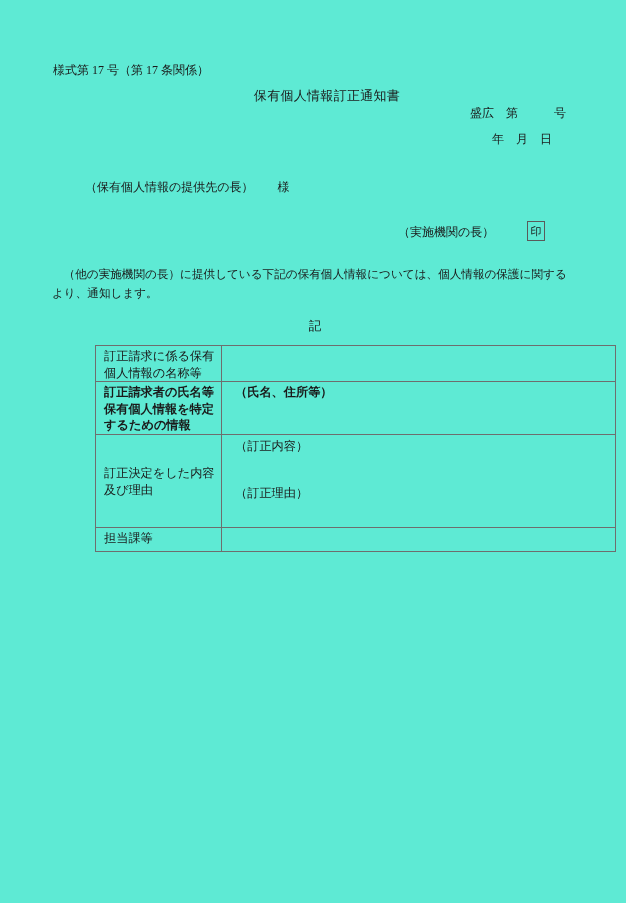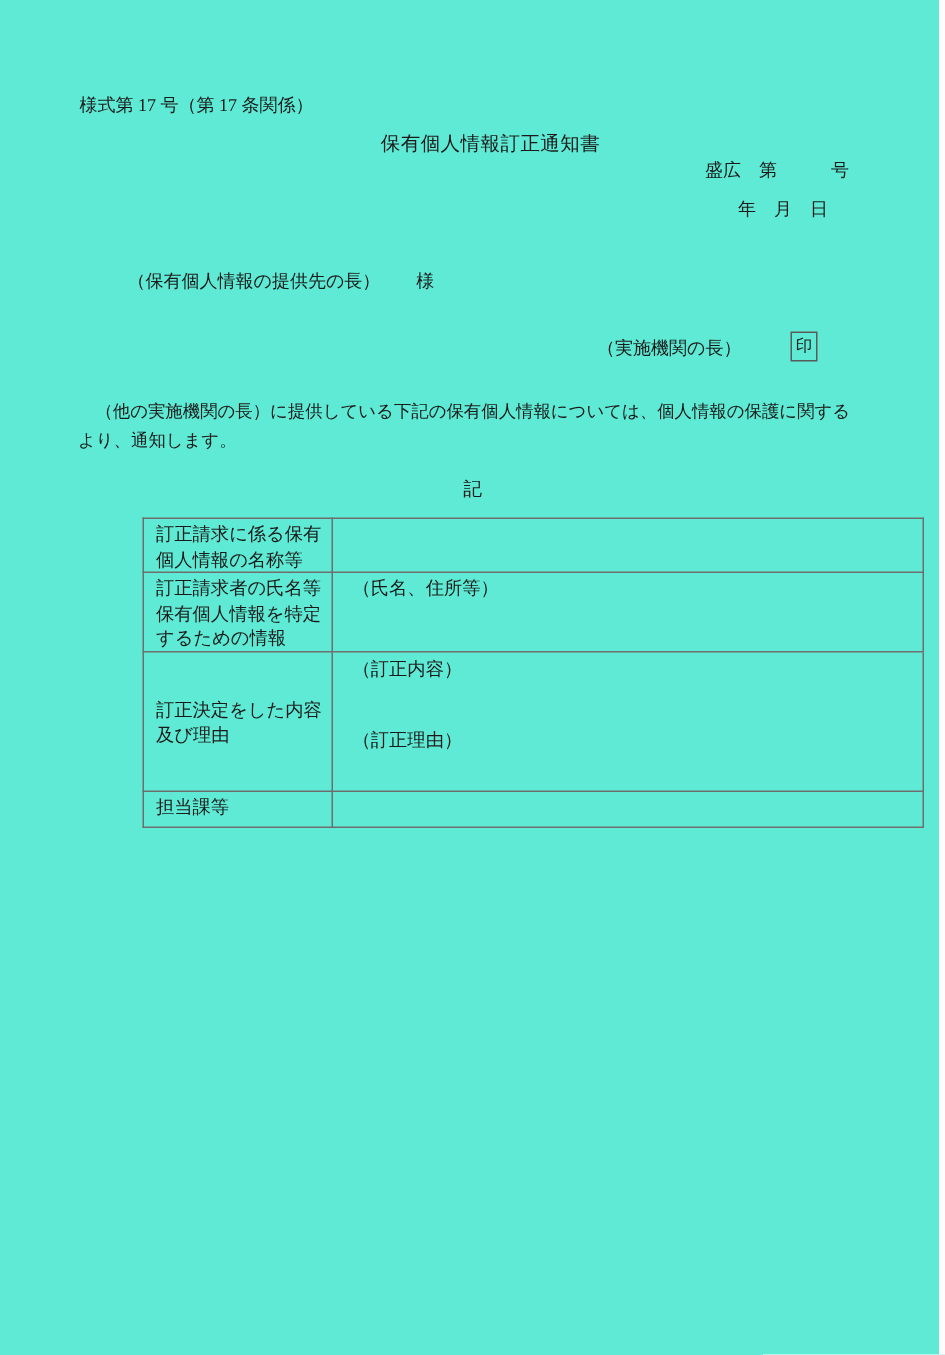--- a/index.html
+++ b/index.html
@@ -81,21 +81,21 @@
   }
   .notice-table td {
     border: 1px solid #6e6e6e;
     font-size: 12.2px;
     line-height: 16.5px;
     vertical-align: top;
     padding: 2px 4px 0 8px;
   }
   .notice-table td.value-cell { padding-left: 13px; }
   .notice-table tr.r1 { height: 35px; }
-  .notice-table tr.r2 { height: 49px; }
+  .notice-table tr.r2 { height: 49px; font-weight: bold; }
   .notice-table tr.r3 { height: 25px; }
   .notice-table tr.r4 { height: 93px; }
   .notice-table tr.r5 { height: 24px; }
   .notice-table td.middle { vertical-align: middle; }
   .value-top { margin-top: 1px; }
   .value-bottom { margin-top: 31px; }
   .label-line, .value-line { white-space: pre; }
 </style>
 </head>
 <body>

